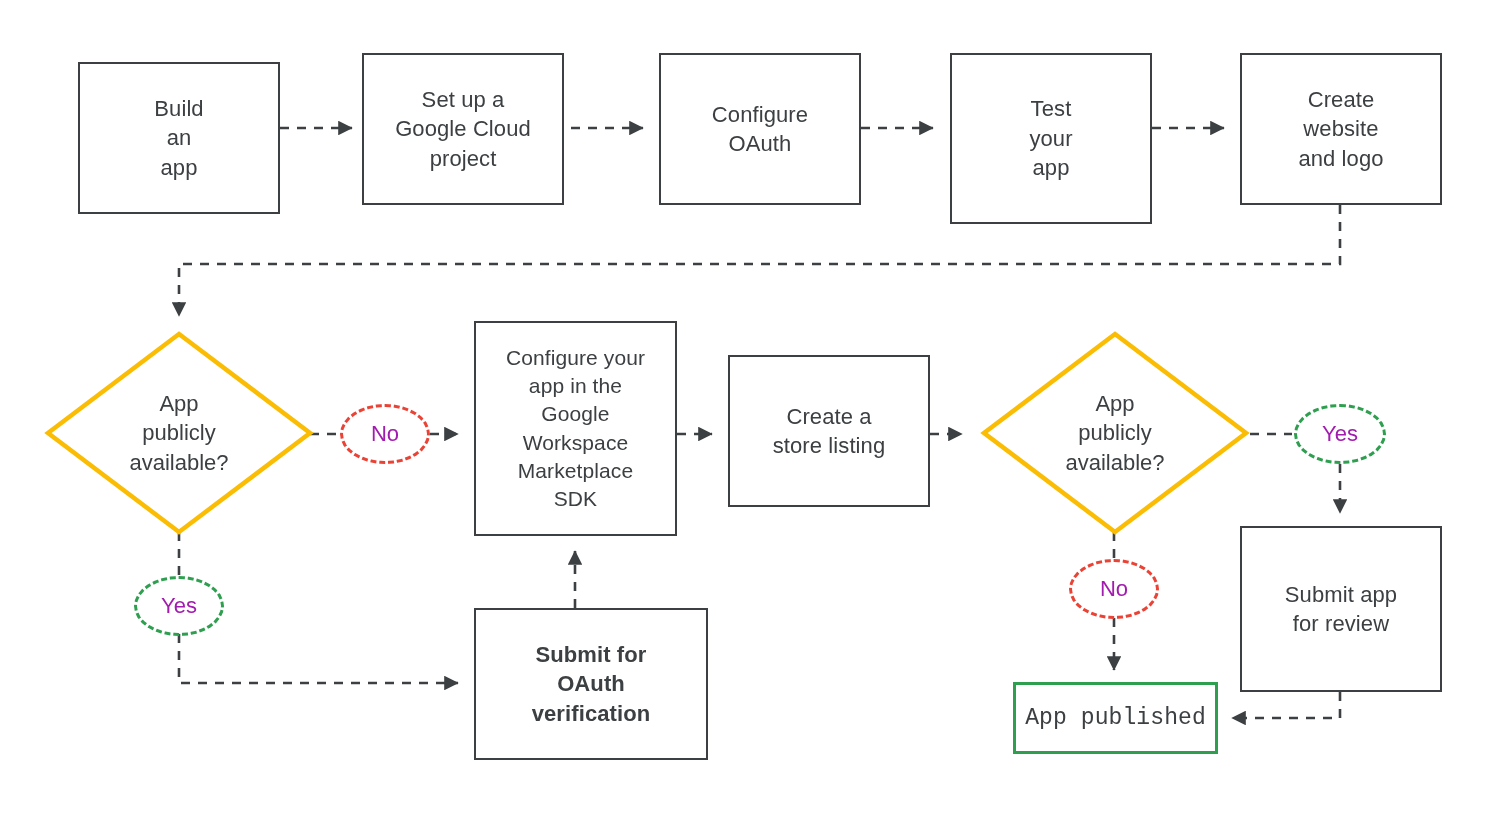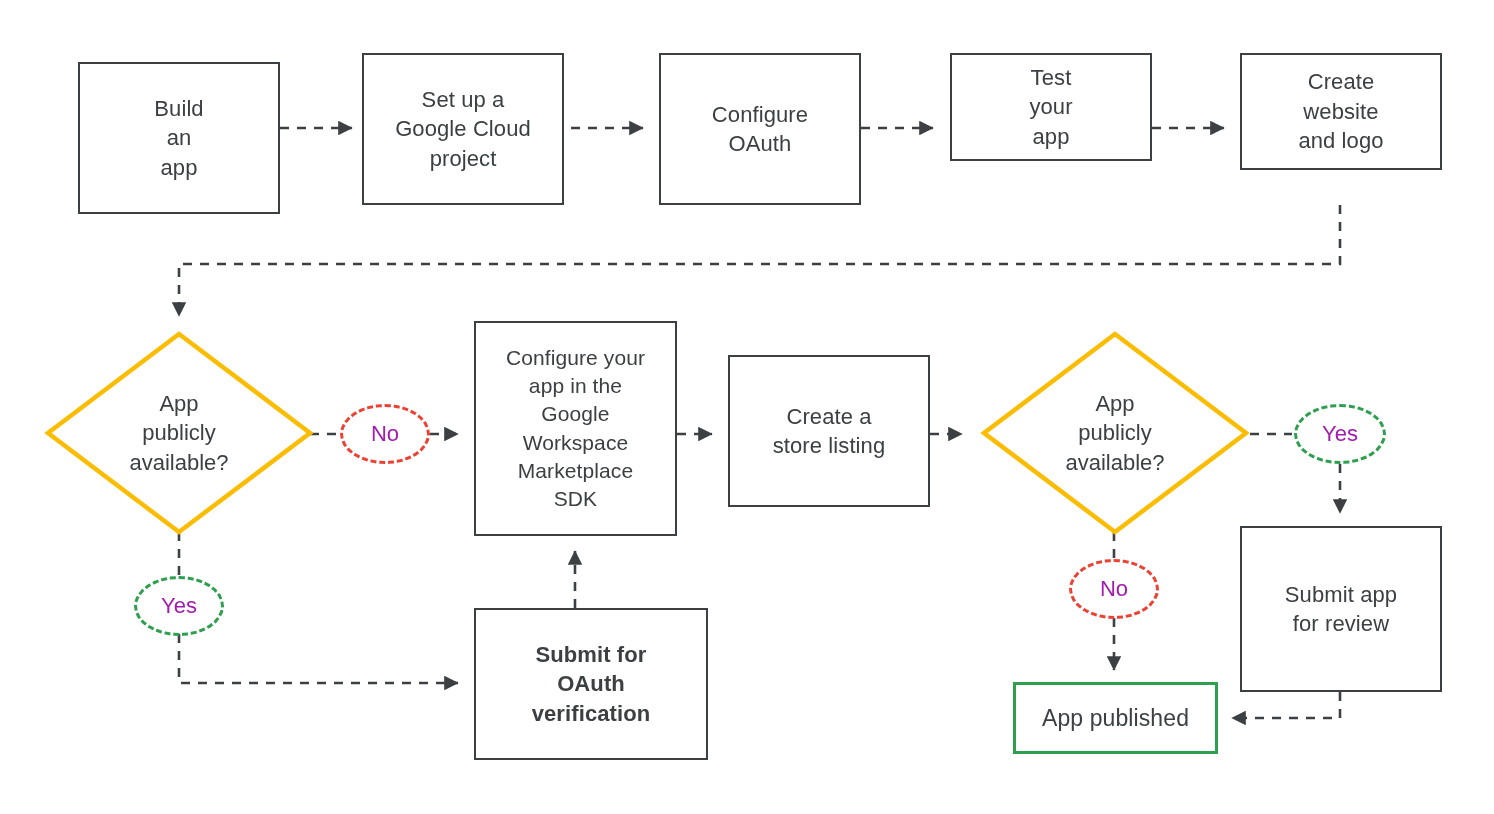--- a/index.html
+++ b/index.html
@@ -36,20 +36,21 @@
     letter-spacing: 0.1px;
     white-space: pre-line;
     background: #ffffff;
   }
   .node.process {
     border: 2.2px solid #3c4043;
   }
   .node.terminal {
     border: 3px solid #2e9e4f;
     font-size: 23px;
+    font-family: Liberation Mono, monospace;
   }
   .diamond-wrap {
     position: absolute;
   }
   .diamond-wrap svg {
     position: absolute;
     left: 0; top: 0;
   }
   .diamond-label {
     position: absolute;
@@ -125,25 +126,25 @@
 an
 app</div>
 
   <div class="node process" style="left:362px; top:53px; width:202px; height:152px;">Set up a
 Google Cloud
 project</div>
 
   <div class="node process" style="left:659px; top:53px; width:202px; height:152px;">Configure
 OAuth</div>
 
-  <div class="node process" style="left:950px; top:53px; width:202px; height:108px;">Test
+  <div class="node process" style="left:950px; top:53px; width:202px; height:171px;">Test
 your
 app</div>
 
-  <div class="node process" style="left:1240px; top:53px; width:202px; height:117px;">Create
+  <div class="node process" style="left:1240px; top:53px; width:202px; height:152px;">Create
 website
 and logo</div>
 
   <div class="diamond-wrap" style="left:44px; top:330px; width:270px; height:206px;">
     <svg width="270" height="206" viewBox="0 0 270 206" xmlns="http://www.w3.org/2000/svg">
       <polygon points="135,4 266,103 135,202 4,103" fill="#ffffff" stroke="#fbbc04" stroke-width="4.5" stroke-linejoin="miter"></polygon>
     </svg>
     <div class="diamond-label">App
 publicly
 available?</div>

